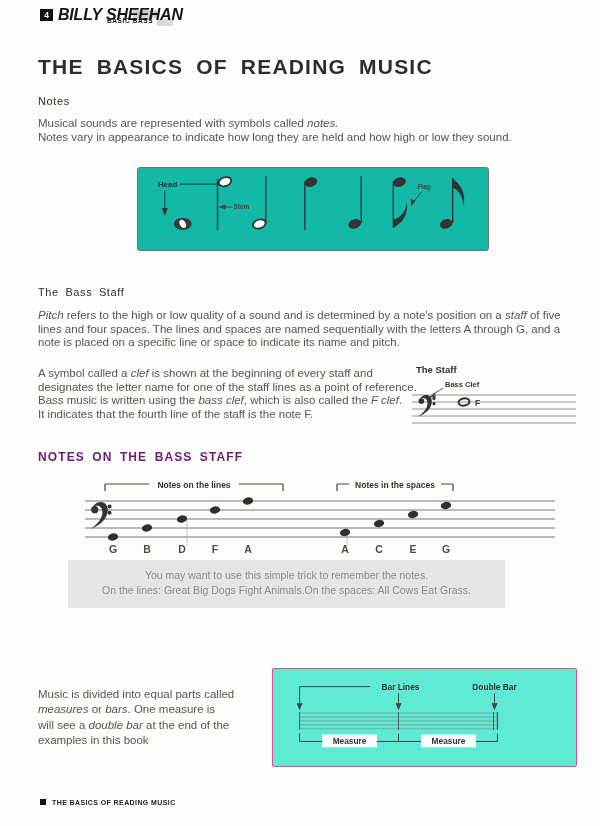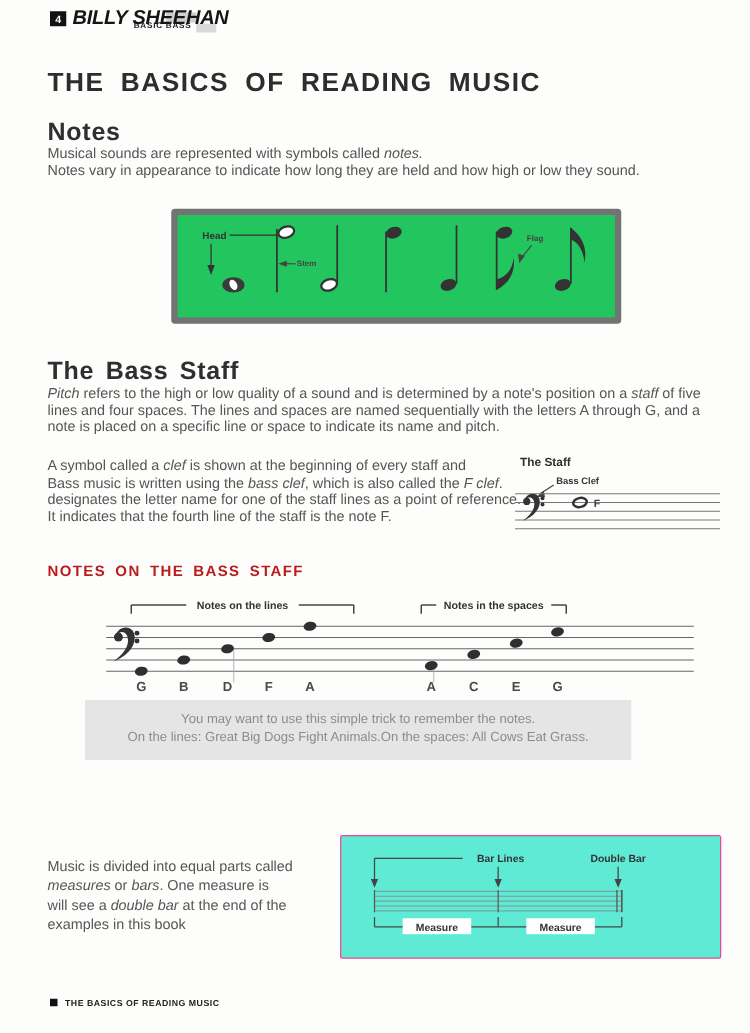--- a/index.html
+++ b/index.html
@@ -13,32 +13,32 @@
     color:#fff;font-size:8.5px;font-weight:bold;text-align:center;line-height:12px;}
   .brand{position:absolute;left:58px;top:6px;font-size:16px;font-weight:900;
     color:#151515;letter-spacing:-0.2px;font-style:italic;}
   .brandstrip1{position:absolute;left:133px;top:10px;width:24px;height:8px;background:#cfcfcf;}
   .brandstrip2{position:absolute;left:157px;top:19px;width:16px;height:7px;background:#d9d9d9;}
   .subbrand{position:absolute;left:107px;top:17px;font-size:6.5px;font-weight:800;
     letter-spacing:0.6px;color:#1c1c1c;}
   
   .title{position:absolute;left:38px;top:55px;font-size:21px;font-weight:800;
     color:#2d2d2d;letter-spacing:1.2px;word-spacing:6px;}
-  .h2{position:absolute;font-size:20px;font-weight:700;color:#2f2f2f;
+  .h2{position:absolute;font-size:11px;font-weight:400;color:#2f2f2f;
     letter-spacing:0.6px;word-spacing:3px;}
-  .h3{position:absolute;font-size:12px;font-weight:800;color:#b91c1c;
+  .h3{position:absolute;font-size:12px;font-weight:800;color:#701a75;
     letter-spacing:1.1px;word-spacing:3px;}
   
   .body{position:absolute;font-size:11.5px;color:#555;}
   .bl{line-height:13.5px;white-space:nowrap;}
   .bl2{line-height:15.3px;white-space:nowrap;}
   .it{font-style:italic;}
   
   .notesbox{position:absolute;left:137px;top:167px;width:350px;height:82px;
-    border:5px solid #737373;border-radius:3px;background:#22c55e;}
+    border:1px solid #737373;border-radius:3px;background:#14b8a6;}
   .measbox{position:absolute;left:272px;top:668px;width:303px;height:97px;
     border:1px solid #ec4899;border-radius:2px;background:#5eead4;}
   
   .tip{position:absolute;left:68px;top:560px;width:437px;height:48px;background:#e5e5e5;
     text-align:center;font-size:10.5px;color:#8c8c8c;padding-top:8px;box-sizing:border-box;
     line-height:15px;}
   
   .footer{position:absolute;left:40px;top:799px;font-size:7px;font-weight:800;
     letter-spacing:0.4px;color:#222;}
   .footsq{display:inline-block;width:6px;height:6px;background:#111;margin-right:6px;}
@@ -120,22 +120,22 @@
   </div>
 
   <div class="h2" style="left:38px;top:286px;">The Bass Staff</div>
   <div class="body" style="left:38px;top:309px;">
     <div class="bl"><span class="it">Pitch</span><span> refers to the high or low quality of a sound and is determined by a note's position on a </span><span class="it">staff</span><span> of five</span></div>
     <div class="bl"><span>lines and four spaces. The lines and spaces are named sequentially with the letters A through G, and a</span></div>
     <div class="bl"><span>note is placed on a specific line or space to indicate its name and pitch.</span></div>
   </div>
   <div class="body" style="left:38px;top:367px;">
     <div class="bl"><span>A symbol called a </span><span class="it">clef</span><span> is shown at the beginning of every staff and</span></div>
+    <div class="bl"><span>designates the letter name for one of the staff lines as a point of reference.</span></div>
     <div class="bl"><span>Bass music is written using the </span><span class="it">bass clef</span><span>, which is also called the </span><span class="it">F clef</span><span>.</span></div>
-    <div class="bl"><span>designates the letter name for one of the staff lines as a point of reference.</span></div>
     <div class="bl"><span>It indicates that the fourth line of the staff is the note F.</span></div>
   </div>
 
   <div class="abs" style="left:408px;top:362px;">
     <svg width="172" height="72" viewBox="0 0 172 72">
       <text x="8" y="11" font-size="9.5" font-weight="bold" fill="#2f2f2f">The Staff</text>
       <text x="37" y="25" font-size="7.5" font-weight="bold" fill="#333">Bass Clef</text>
       <line x1="35" y1="26" x2="24" y2="33" stroke="#444" stroke-width="0.9"></line>
       <polygon points="27,30.5 28,35.5 21,35.5" fill="#444"></polygon>
       <g stroke="#777" stroke-width="0.8">

